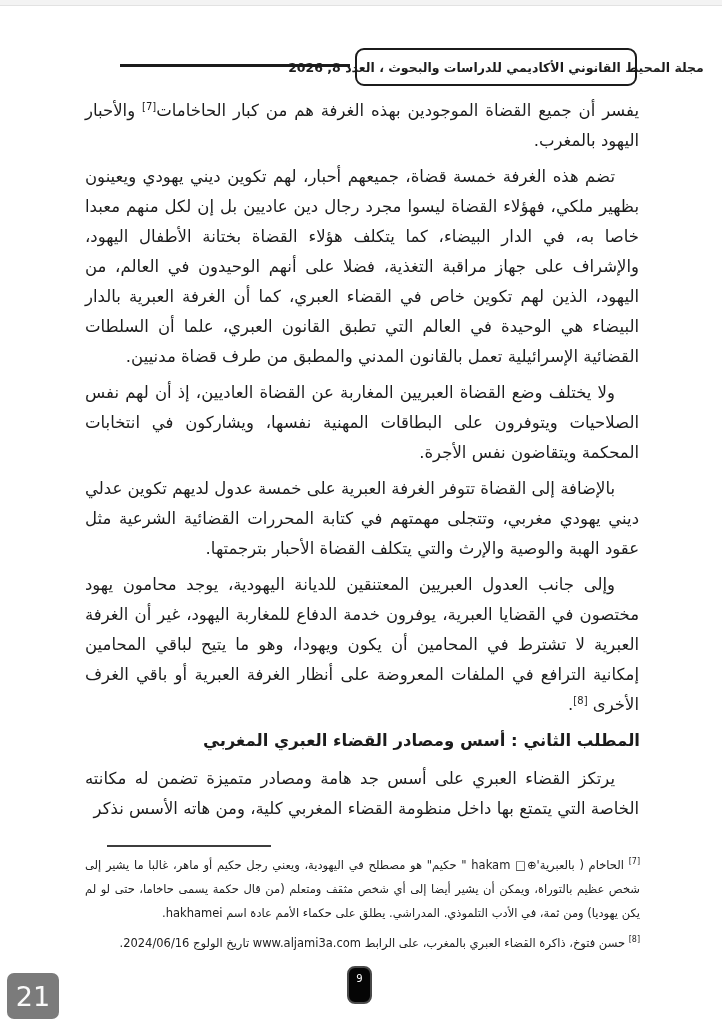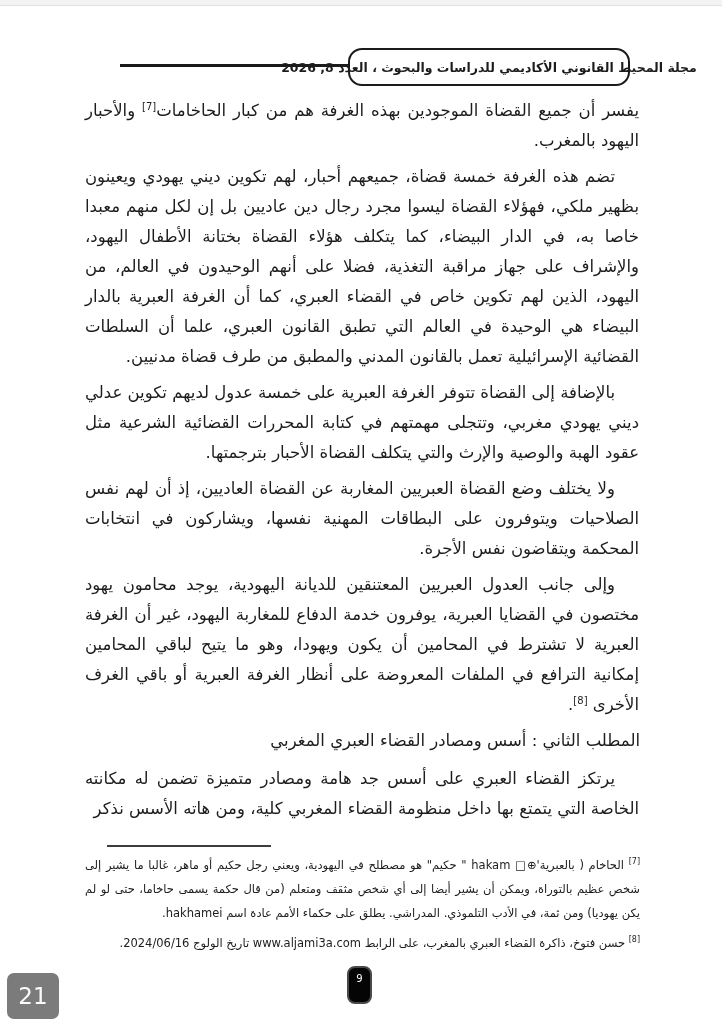--- a/index.html
+++ b/index.html
@@ -12,38 +12,38 @@
     position:absolute; top:0; left:0; right:0; height:5px;
     background:#f3f3f3; border-bottom:1px solid #e2e2e2;
   }
   
   .header { position:absolute; top:48px; left:0; right:0; height:40px; }
   .header-rule {
     position:absolute; top:16px; left:120px; width:230px; height:3px;
     background:#1b1b1b;
   }
   .header-box {
-    position:absolute; top:0; right:92px; width:278px; height:34px;
-    border:2px solid #1b1b1b; border-radius:14px; background:#ffffff;
+    position:absolute; top:0; right:85px; width:278px; height:34px;
+    border:2px solid #1b1b1b; border-radius:9px; background:#ffffff;
     display:flex; align-items:center; justify-content:center;
   }
   .header-box span {
     direction:rtl; unicode-bidi:plaintext;
     font-size:12.5px; font-weight:bold; white-space:nowrap;
   }
   
   .body-text {
     position:absolute; top:96px; right:82px; left:85px;
     direction:rtl; text-align:justify; text-justify:inter-word;
     font-size:16.5px; line-height:30px;
   }
   .body-text p { margin:0 1px 6px 0; text-indent:24px; }
   .body-text p.no-indent { text-indent:0; }
   .section-heading {
-    font-size:16.5px; font-weight:normal; margin:6px 0 8px 0; text-indent:0;
+    font-size:16.5px; font-weight:bold; margin:6px 0 8px 0; text-indent:0;
     direction:rtl; text-align:right;
   }
   sup.fnref { font-size:10px; line-height:0; vertical-align:super; }
   
   .footnotes {
     position:absolute; top:845px; right:82px; left:85px;
     direction:rtl;
   }
   .fn-sep {
     width:164px; height:2px; background:#3d3d3d;
@@ -59,21 +59,21 @@
     position:absolute; left:347px; top:966px; width:25px; height:38px;
     background:#050505; border:2px solid #4a4a4a; border-radius:8px;
     box-sizing:border-box;
     display:flex; align-items:flex-start; justify-content:center;
     color:#ffffff; font-size:10px; padding-top:5px;
   }
   .corner-page-badge {
     position:absolute; left:7px; top:973px; width:52px; height:46px;
     background:#7b7b7b; border-radius:7px;
     display:flex; align-items:center; justify-content:center;
-    color:#fafafa; font-size:23px;
+    color:#fafafa; font-size:27px;
   }
 </style>
 </head>
 <body>
 
 <div class="page">
 
   <div class="top-strip"></div>
 
   <div class="header">
@@ -82,23 +82,23 @@
       <span>مجلة المحيط القانوني الأكاديمي للدراسات والبحوث ، العدد 8, 2026</span>
     </div>
   </div>
 
   <div class="body-text" dir="rtl">
 
     <p class="no-indent"><span>يفسر أن جميع القضاة الموجودين بهذه الغرفة هم من كبار الحاخامات</span><sup class="fnref">[7]</sup><span> والأحبار اليهود بالمغرب.</span></p>
 
     <p>تضم هذه الغرفة خمسة قضاة، جميعهم أحبار، لهم تكوين ديني يهودي ويعينون بظهير ملكي، فهؤلاء القضاة ليسوا مجرد رجال دين عاديين بل إن لكل منهم معبدا خاصا به، في الدار البيضاء، كما يتكلف هؤلاء القضاة بختانة الأطفال اليهود، والإشراف على جهاز مراقبة التغذية، فضلا على أنهم الوحيدون في العالم، من اليهود، الذين لهم تكوين خاص في القضاء العبري، كما أن الغرفة العبرية بالدار البيضاء هي الوحيدة في العالم التي تطبق القانون العبري، علما أن السلطات القضائية الإسرائيلية تعمل بالقانون المدني والمطبق من طرف قضاة مدنيين.</p>
 
+    <p>ولا يختلف وضع القضاة العبريين المغاربة عن القضاة العاديين، إذ أن لهم نفس الصلاحيات ويتوفرون على البطاقات المهنية نفسها، ويشاركون في انتخابات المحكمة ويتقاضون نفس الأجرة.</p>
+
     <p>بالإضافة إلى القضاة تتوفر الغرفة العبرية على خمسة عدول لديهم تكوين عدلي ديني يهودي مغربي، وتتجلى مهمتهم في كتابة المحررات القضائية الشرعية مثل عقود الهبة والوصية والإرث والتي يتكلف القضاة الأحبار بترجمتها.</p>
-
-    <p>ولا يختلف وضع القضاة العبريين المغاربة عن القضاة العاديين، إذ أن لهم نفس الصلاحيات ويتوفرون على البطاقات المهنية نفسها، ويشاركون في انتخابات المحكمة ويتقاضون نفس الأجرة.</p>
 
     <p><span>وإلى جانب العدول العبريين المعتنقين للديانة اليهودية، يوجد محامون يهود مختصون في القضايا العبرية، يوفرون خدمة الدفاع للمغاربة اليهود، غير أن الغرفة العبرية لا تشترط في المحامين أن يكون ويهودا، وهو ما يتيح لباقي المحامين إمكانية الترافع في الملفات المعروضة على أنظار الغرفة العبرية أو باقي الغرف الأخرى </span><sup class="fnref">[8]</sup><span>.</span></p>
 
     <h2 class="section-heading">المطلب الثاني : أسس ومصادر القضاء العبري المغربي</h2>
 
     <p>يرتكز القضاء العبري على أسس جد هامة ومصادر متميزة تضمن له مكانته الخاصة التي يتمتع بها داخل منظومة القضاء المغربي كلية، ومن هاته الأسس نذكر</p>
 
   </div>
 
   <div class="footnotes" dir="rtl">

